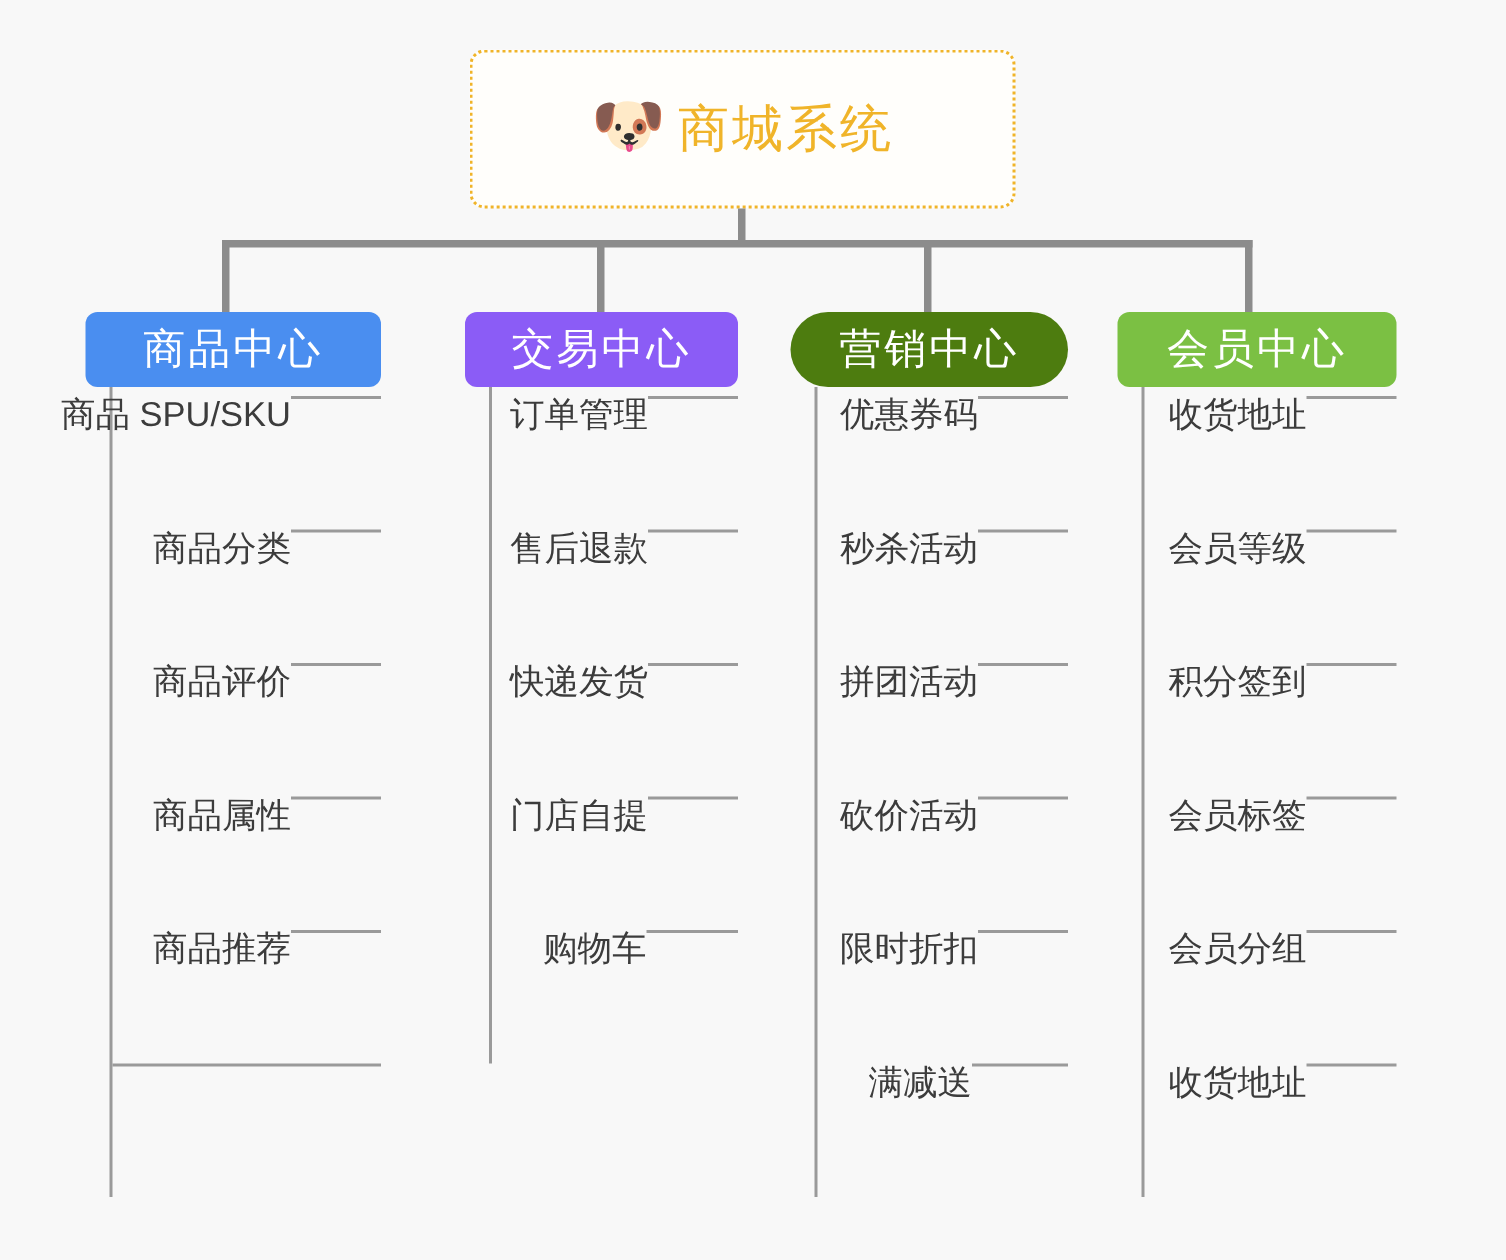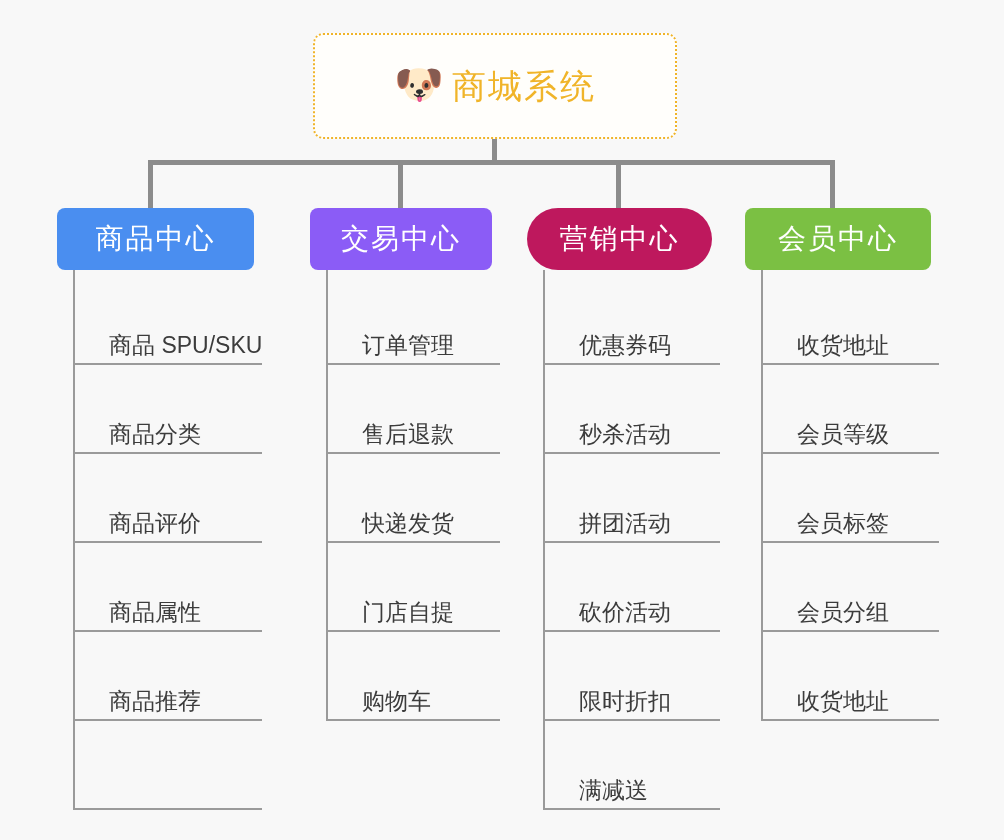--- a/index.html
+++ b/index.html
@@ -83,49 +83,49 @@
   .branch {
     position: absolute;
     top: 208px;
   }
   .branch.b1 { left: 57px;  width: 197px; }
   .branch.b2 { left: 310px; width: 182px; }
   .branch.b3 { left: 527px; width: 185px; }
   .branch.b4 { left: 745px; width: 186px; }
 
   .branch-header {
-    height: 62px;
+    height: 50px;
     border-radius: 8px;
     display: flex;
     align-items: center;
     justify-content: center;
     color: #ffffff;
     font-size: 28px;
     letter-spacing: 2px;
     box-sizing: border-box;
   }
   .branch.b1 .branch-header { background: #4a8ef0; }
   .branch.b2 .branch-header { background: #8b5cf6; }
-  .branch.b3 .branch-header { background: #be185d; border-radius: 31px; }
+  .branch.b3 .branch-header { background: #4d7c0f; border-radius: 31px; }
   .branch.b4 .branch-header { background: #7bc043; }
 
   
   .leaf-list {
     position: relative;
     margin-left: 16px;
     padding-left: 0;
     border-left: 2px solid #9a9a9a;
     margin-top: 0;
     padding-top: 6px;
   }
   .leaf-item {
     height: 89px;
     position: relative;
     display: flex;
-    flex-direction: column;
+    flex-direction: row;
     justify-content: flex-end;
   }
   .leaf-label {
     font-size: 23px;
     color: #3c3c3c;
     white-space: nowrap;
     padding: 0 0 5px 34px;
     line-height: 1.1;
   }
   .leaf-rule {
@@ -251,20 +251,24 @@
     <div class="leaf-list">
       <div class="leaf-item">
         <span class="leaf-label">收货地址</span>
         <div class="leaf-rule" style="width: 176px;"></div>
       </div>
       <div class="leaf-item">
         <span class="leaf-label">会员等级</span>
         <div class="leaf-rule" style="width: 176px;"></div>
       </div>
       <div class="leaf-item">
+        <span class="leaf-label">积分签到</span>
+        <div class="leaf-rule" style="width: 176px;"></div>
+      </div>
+      <div class="leaf-item">
         <span class="leaf-label">会员标签</span>
         <div class="leaf-rule" style="width: 176px;"></div>
       </div>
       <div class="leaf-item">
         <span class="leaf-label">会员分组</span>
         <div class="leaf-rule" style="width: 176px;"></div>
       </div>
       <div class="leaf-item">
         <span class="leaf-label">收货地址</span>
         <div class="leaf-rule" style="width: 176px;"></div>

